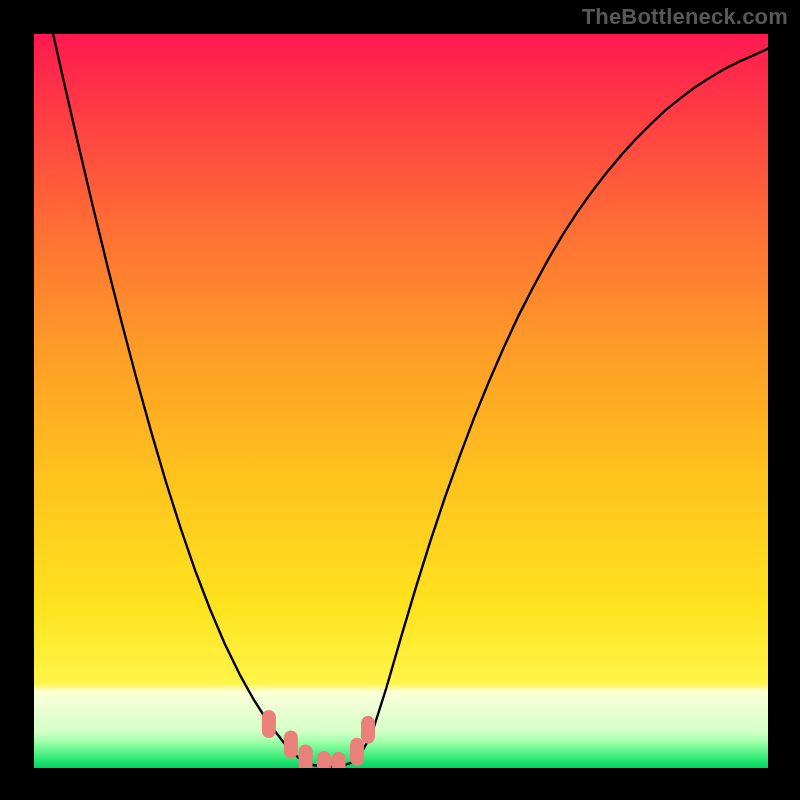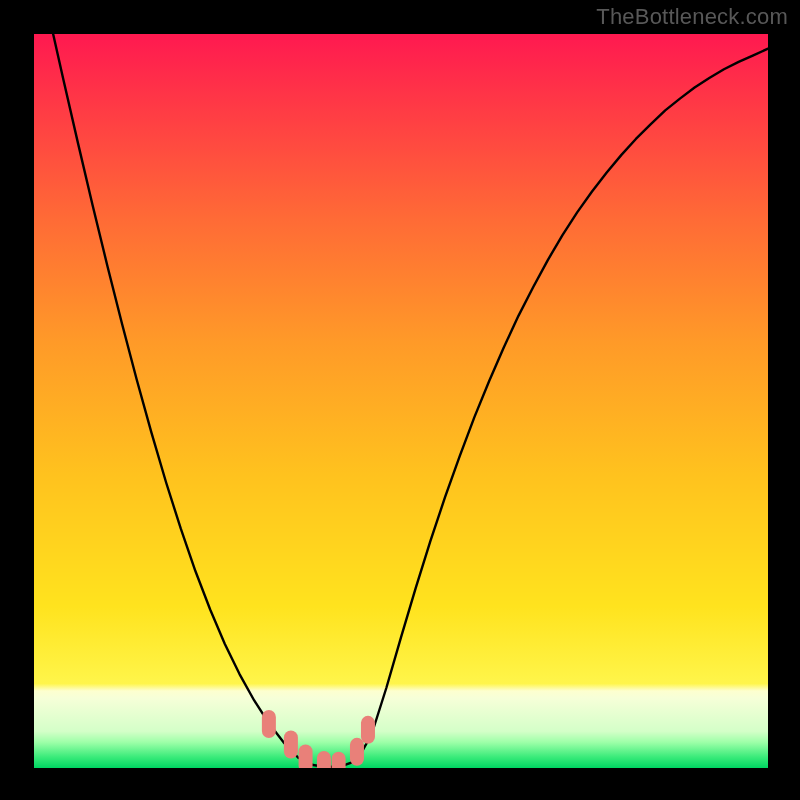--- a/index.html
+++ b/index.html
@@ -18,21 +18,21 @@
     width: 800px;
     height: 800px;
     background: #000;
   }
   .watermark {
     position: absolute;
     top: 4px;
     right: 12px;
     color: #585858;
     font-size: 22px;
-    font-weight: 400;
+    font-weight: 700;
     letter-spacing: 0.2px;
     z-index: 5;
   }
   .plot-area {
     position: absolute;
     left: 34px;
     top: 34px;
     width: 734px;
     height: 734px;
     overflow: hidden;

